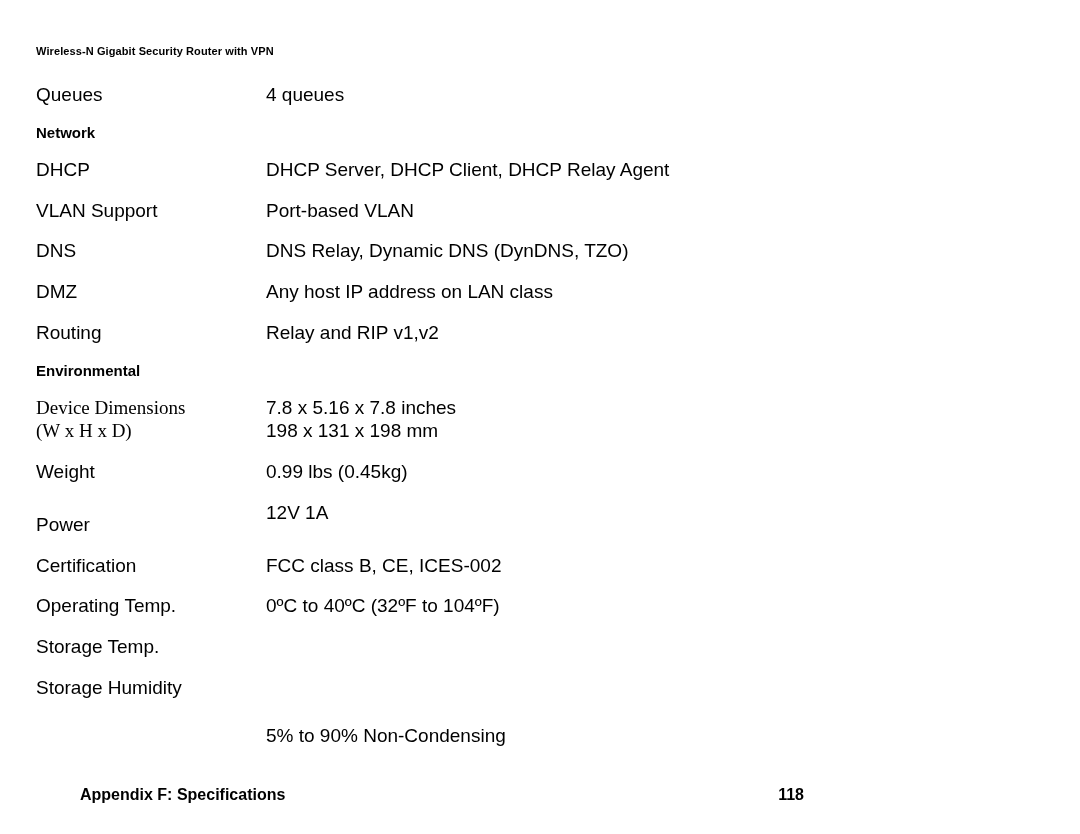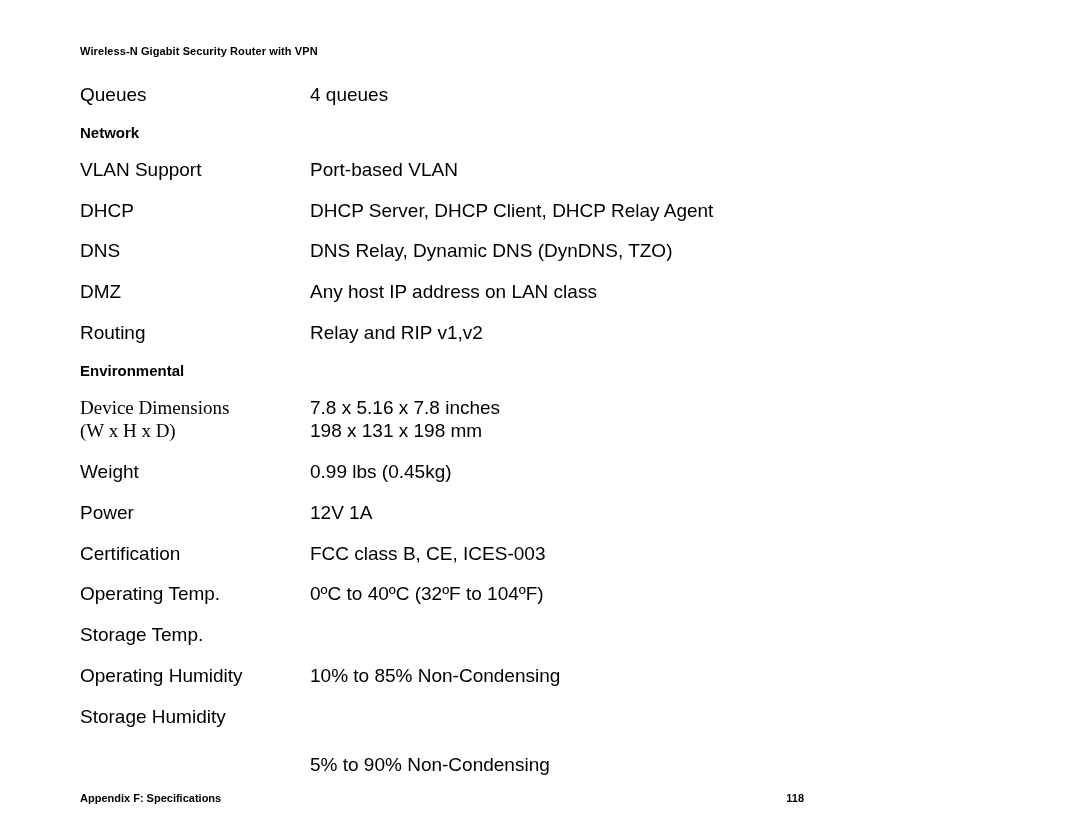--- a/index.html
+++ b/index.html
@@ -9,21 +9,21 @@
     height: 834px;
     background: #ffffff;
     font-family: "Helvetica Neue", Helvetica, Arial, sans-serif;
     color: #000;
   }
   .page {
     position: relative;
     width: 884px;
     height: 834px;
     box-sizing: border-box;
-    padding: 45px 80px 30px 80px;
+    padding: 45px 80px 30px 36px;
   }
   .header-title {
     font-size: 11px;
     font-weight: bold;
     color: #000;
     margin-bottom: 26px;
     letter-spacing: 0.1px;
   }
   .spec-row {
     display: flex;
@@ -43,45 +43,45 @@
     font-size: 15px;
     margin-bottom: 17px;
   }
   .footer {
     position: absolute;
     bottom: 30px;
     left: 80px;
     right: 80px;
     display: flex;
     justify-content: space-between;
-    font-size: 11px;
+    font-size: 16px;
     font-weight: bold;
     color: #000;
   }
 </style>
 </head>
 <body>
 
 <div class="page">
 
   <div class="header-title">Wireless-N Gigabit Security Router with VPN</div>
 
   <div id="specs-body">
       <div class="spec-row">
         <div class="spec-label" style="white-space: pre-line;">Queues</div>
         <div class="spec-value" style="white-space: pre-line;">4 queues</div>
       </div>
       <div class="section-head">Network</div>
       <div class="spec-row">
+        <div class="spec-label" style="white-space: pre-line;">DHCP</div>
+        <div class="spec-value" style="white-space: pre-line;">DHCP Server, DHCP Client, DHCP Relay Agent</div>
+      </div>
+      <div class="spec-row">
         <div class="spec-label" style="white-space: pre-line;">VLAN Support</div>
         <div class="spec-value" style="white-space: pre-line;">Port-based VLAN</div>
-      </div>
-      <div class="spec-row">
-        <div class="spec-label" style="white-space: pre-line;">DHCP</div>
-        <div class="spec-value" style="white-space: pre-line;">DHCP Server, DHCP Client, DHCP Relay Agent</div>
       </div>
       <div class="spec-row">
         <div class="spec-label" style="white-space: pre-line;">DNS</div>
         <div class="spec-value" style="white-space: pre-line;">DNS Relay, Dynamic DNS (DynDNS, TZO)</div>
       </div>
       <div class="spec-row">
         <div class="spec-label" style="white-space: pre-line;">DMZ</div>
         <div class="spec-value" style="white-space: pre-line;">Any host IP address on LAN class</div>
       </div>
       <div class="spec-row">
@@ -93,37 +93,33 @@
         <div class="spec-label" style="white-space: pre-line; font-family: Liberation Serif, serif;">Device Dimensions
 (W x H x D)</div>
         <div class="spec-value" style="white-space: pre-line;">7.8 x 5.16 x 7.8 inches
 198 x 131 x 198 mm</div>
       </div>
       <div class="spec-row">
         <div class="spec-label" style="white-space: pre-line;">Weight</div>
         <div class="spec-value" style="white-space: pre-line;">0.99 lbs (0.45kg)</div>
       </div>
       <div class="spec-row">
-        <div class="spec-label" style="white-space: pre-line;">Power</div>
+        <div class="spec-label" style="white-space: pre-line; margin-top: 12px;">Power</div>
         <div class="spec-value" style="white-space: pre-line;">12V 1A</div>
       </div>
       <div class="spec-row">
         <div class="spec-label" style="white-space: pre-line;">Certification</div>
-        <div class="spec-value" style="white-space: pre-line;">FCC class B, CE, ICES-003</div>
+        <div class="spec-value" style="white-space: pre-line;">FCC class B, CE, ICES-002</div>
       </div>
       <div class="spec-row">
         <div class="spec-label" style="white-space: pre-line;">Operating Temp.</div>
         <div class="spec-value" style="white-space: pre-line;">0ºC to 40ºC (32ºF to 104ºF)</div>
       </div>
       <div class="spec-row">
         <div class="spec-label" style="white-space: pre-line;">Storage Temp.</div>
-      </div>
-      <div class="spec-row">
-        <div class="spec-label" style="white-space: pre-line;">Operating Humidity</div>
-        <div class="spec-value" style="white-space: pre-line;">10% to 85% Non-Condensing</div>
       </div>
       <div class="spec-row">
         <div class="spec-label" style="white-space: pre-line;">Storage Humidity</div>
         <div class="spec-value" style="white-space: pre-line; margin-top: 48px;">5% to 90% Non-Condensing</div>
       </div>
     </div>
 
   <div class="footer">
     <span>Appendix F: Specifications</span>
     <span>118</span>

